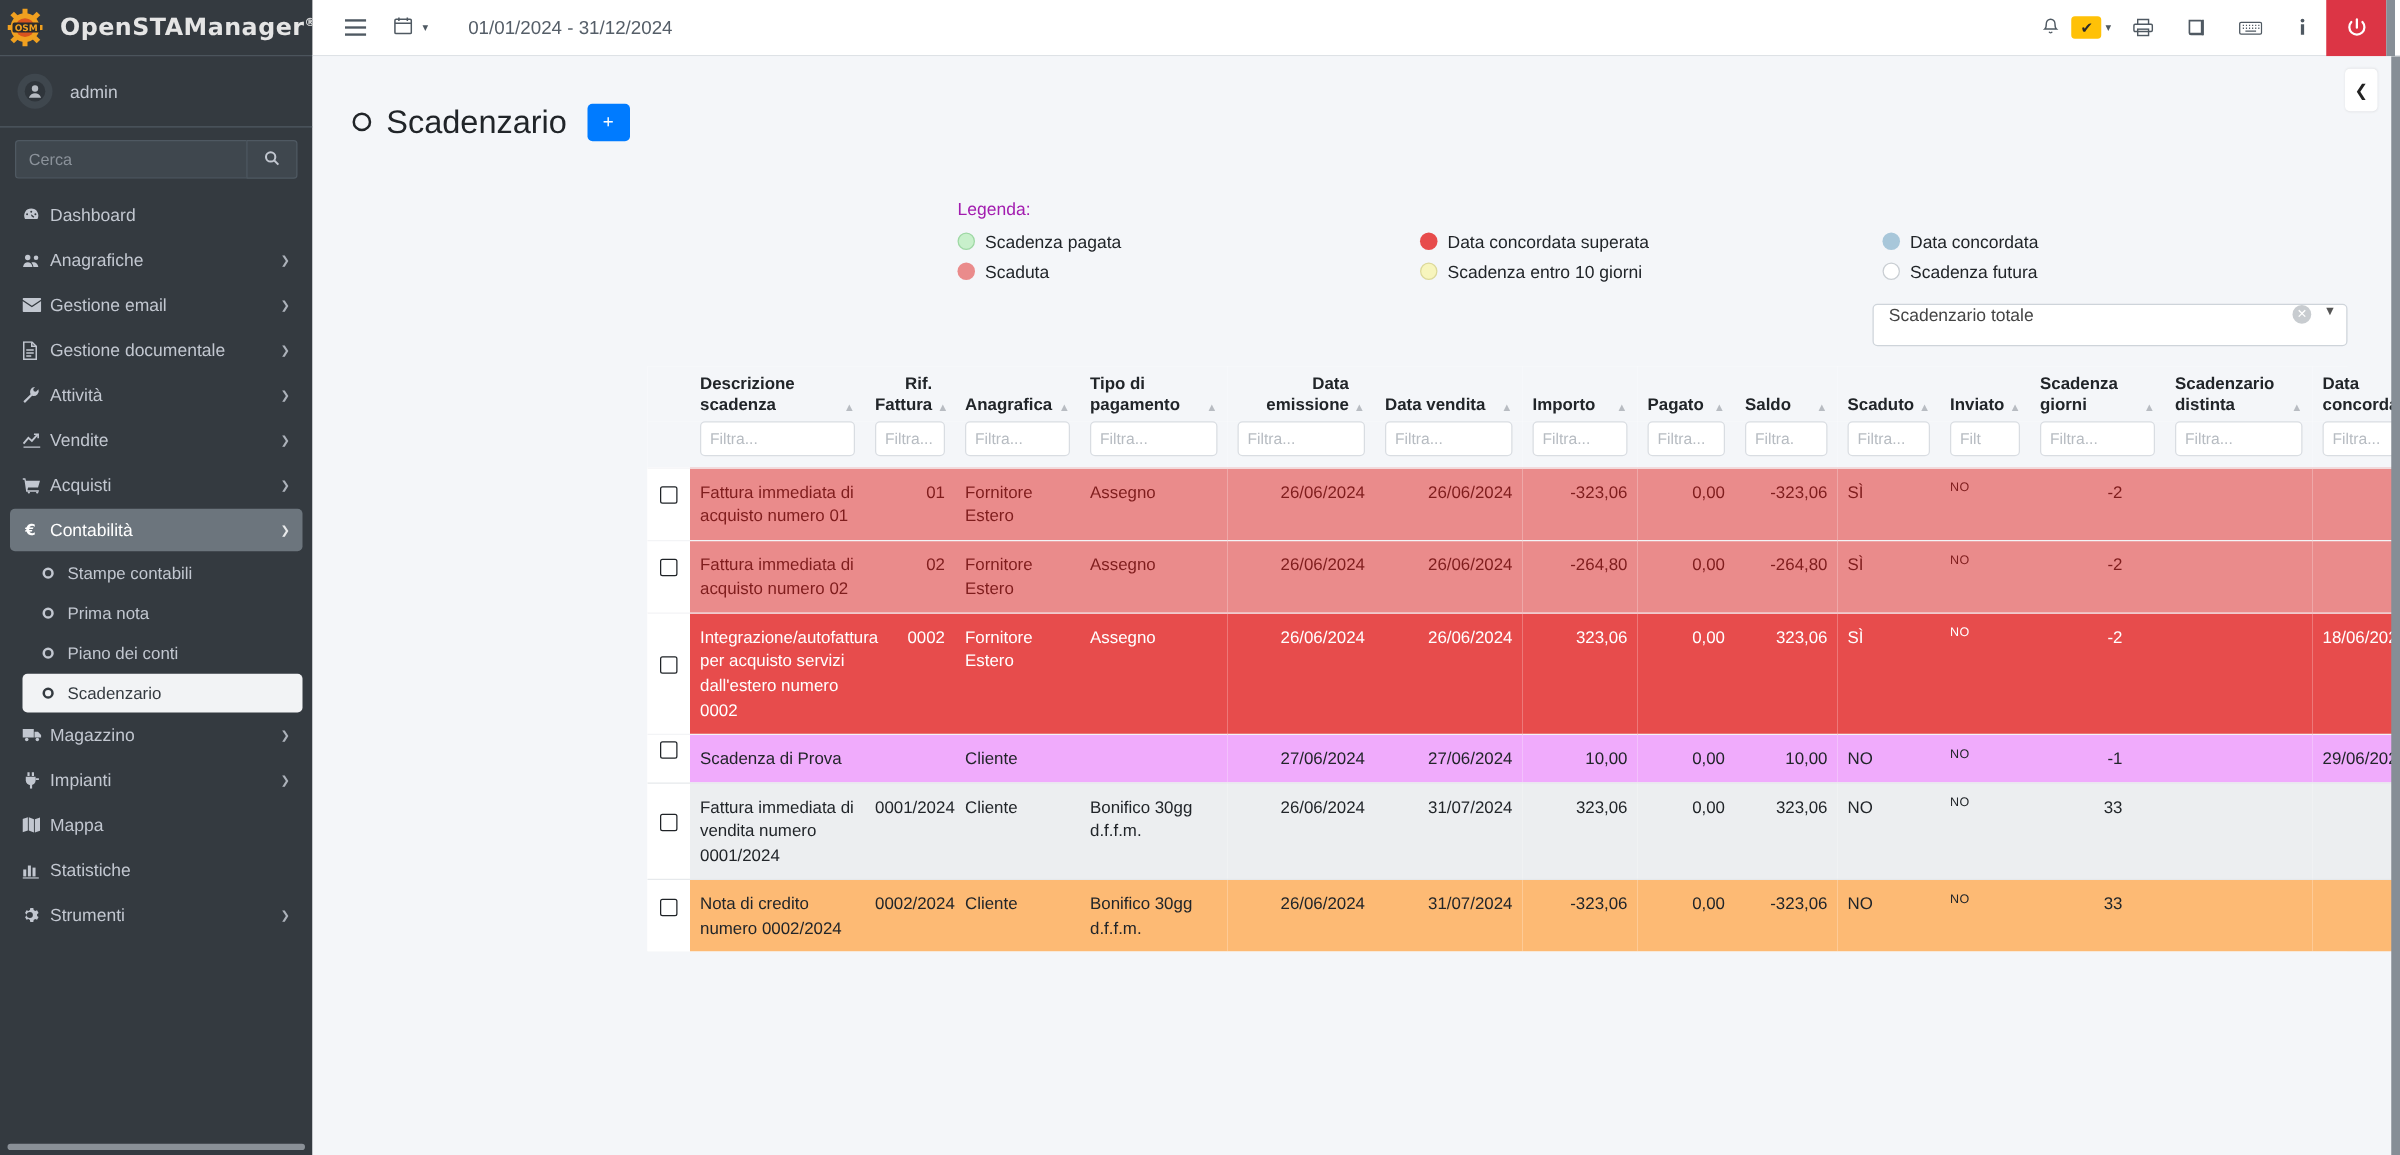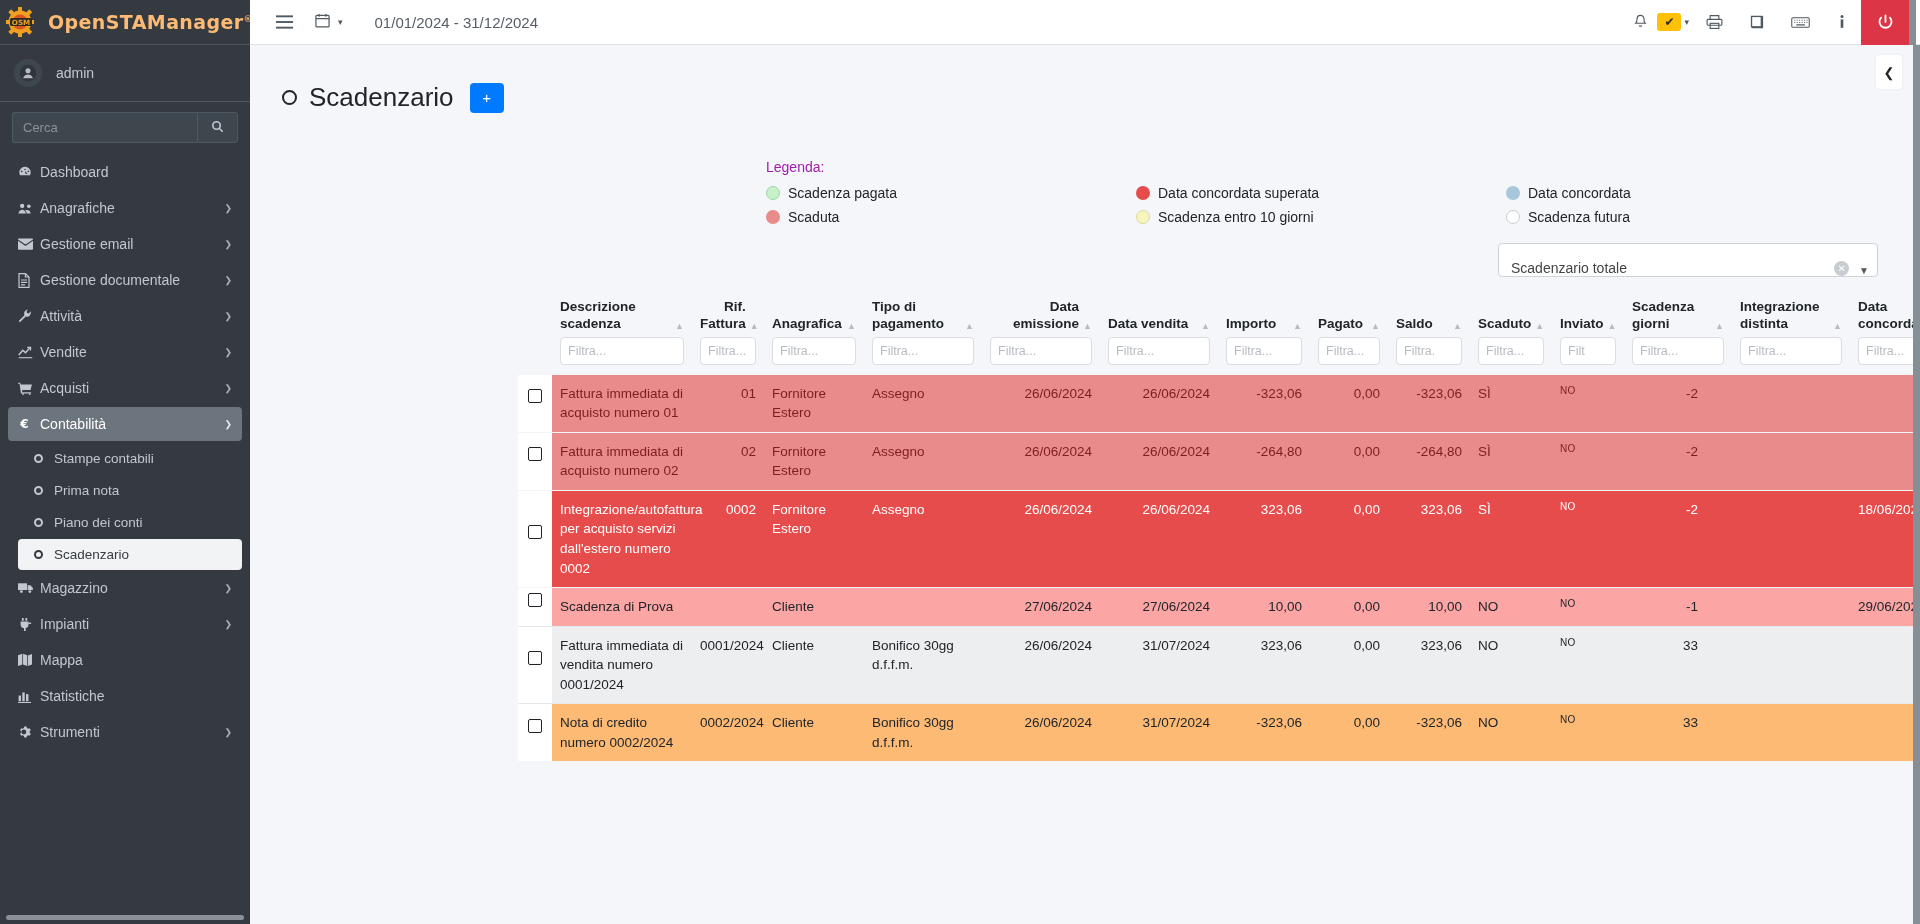--- a/index.html
+++ b/index.html
@@ -29,21 +29,21 @@
     background: #343a40;
     border-bottom: 1px solid #4b545c;
     overflow: hidden;
   }
   .brand-logo { width: 40px; height: 40px; flex: 0 0 40px; position: relative; }
   .brand-text {
     font-family: "DejaVu Sans", sans-serif;
     font-weight: bold;
     font-size: 19px;
     letter-spacing: 0.4px;
-    color: #fdba74;
+    color: #e5e5e5;
     white-space: nowrap;
     margin-left: 2px;
   }
   .brand-text sup { font-size: 9px; vertical-align: super; }
   .user-panel {
     display: flex; align-items: center;
     padding: 14px 10px 14px 14px;
     border-bottom: 1px solid #4f5962;
   }
   .avatar {
@@ -199,21 +199,21 @@
     grid-template-columns: 370px 370px 370px;
     row-gap: 8px;
   }
   .legend-item { display: flex; align-items: center; gap: 8px; font-size: 14px; color: #212529; }
   .dot { width: 14px; height: 14px; border-radius: 50%; display: inline-block; flex: 0 0 14px; }
 
   .filter-row { display: flex; justify-content: flex-end; padding: 18px 42px 0 0; }
   .select2 {
     width: 380px; height: 34px;
     background: #fff; border: 1px solid #ced4da; border-radius: 4px;
-    display: flex; align-items: flex-end; padding: 0 8px 0 12px;
+    display: flex; align-items: flex-start; padding: 0 8px 0 12px;
     font-size: 14px; color: #444; cursor: pointer;
   }
   .select2-val { flex: 1 1 auto; }
   .sel-clear {
     width: 15px; height: 15px; border-radius: 50%;
     background: #c8ccd0; color: #fff; font-size: 10px;
     display: flex; align-items: center; justify-content: center;
     margin-right: 10px; cursor: pointer;
   }
   .sel-caret { color: #555; font-size: 10px; }
@@ -246,21 +246,21 @@
   tbody td {
     padding: 9px 8px;
     font-size: 13.5px;
     color: #212529;
     vertical-align: top;
     line-height: 1.45;
     border-top: 1px solid #e6e9ec;
   }
   tbody tr.r-scaduta td { background: #ea8b8b; color: #7f1d1d; border-top-color: #f3f4f6; }
   tbody tr.r-superata td { background: #e74c4c; color: #fff; border-top-color: #f3f4f6; }
-  tbody tr.r-concordata td { background: #fca5a5; color: #212529; border-top-color: #f3f4f6; }
+  tbody tr.r-concordata td { background: #f0abfc; color: #212529; border-top-color: #f3f4f6; }
   tbody tr.r-alt td { background: #eceef0; }
   tbody tr.r-plain td { background: #fdba74; }
   td.chk-cell { width: 34px; background: #fff !important; text-align: center; padding-top: 0; vertical-align: middle; }
   .chk {
     width: 14px; height: 14px; border: 1.5px solid #1f2327;
     border-radius: 2px; display: inline-block; background: #fff;
     cursor: pointer;
   }
   .inviato-sm { font-size: 10px; letter-spacing: .3px; }
   .scad-col { text-align: right; padding-right: 34px; }
@@ -706,21 +706,21 @@
                   </div>
                 </th>
               <th>
                   <div class="th-inner">
                     <span class="th-label">Scadenza giorni</span>
                     <span class="sort-ico">▲</span>
                   </div>
                 </th>
               <th>
                   <div class="th-inner">
-                    <span class="th-label">Integrazione distinta</span>
+                    <span class="th-label">Scadenzario distinta</span>
                     <span class="sort-ico">▲</span>
                   </div>
                 </th>
               <th>
                   <div class="th-inner">
                     <span class="th-label">Data concordata</span>
                   </div>
                 </th>
             </tr>
             <tr>

